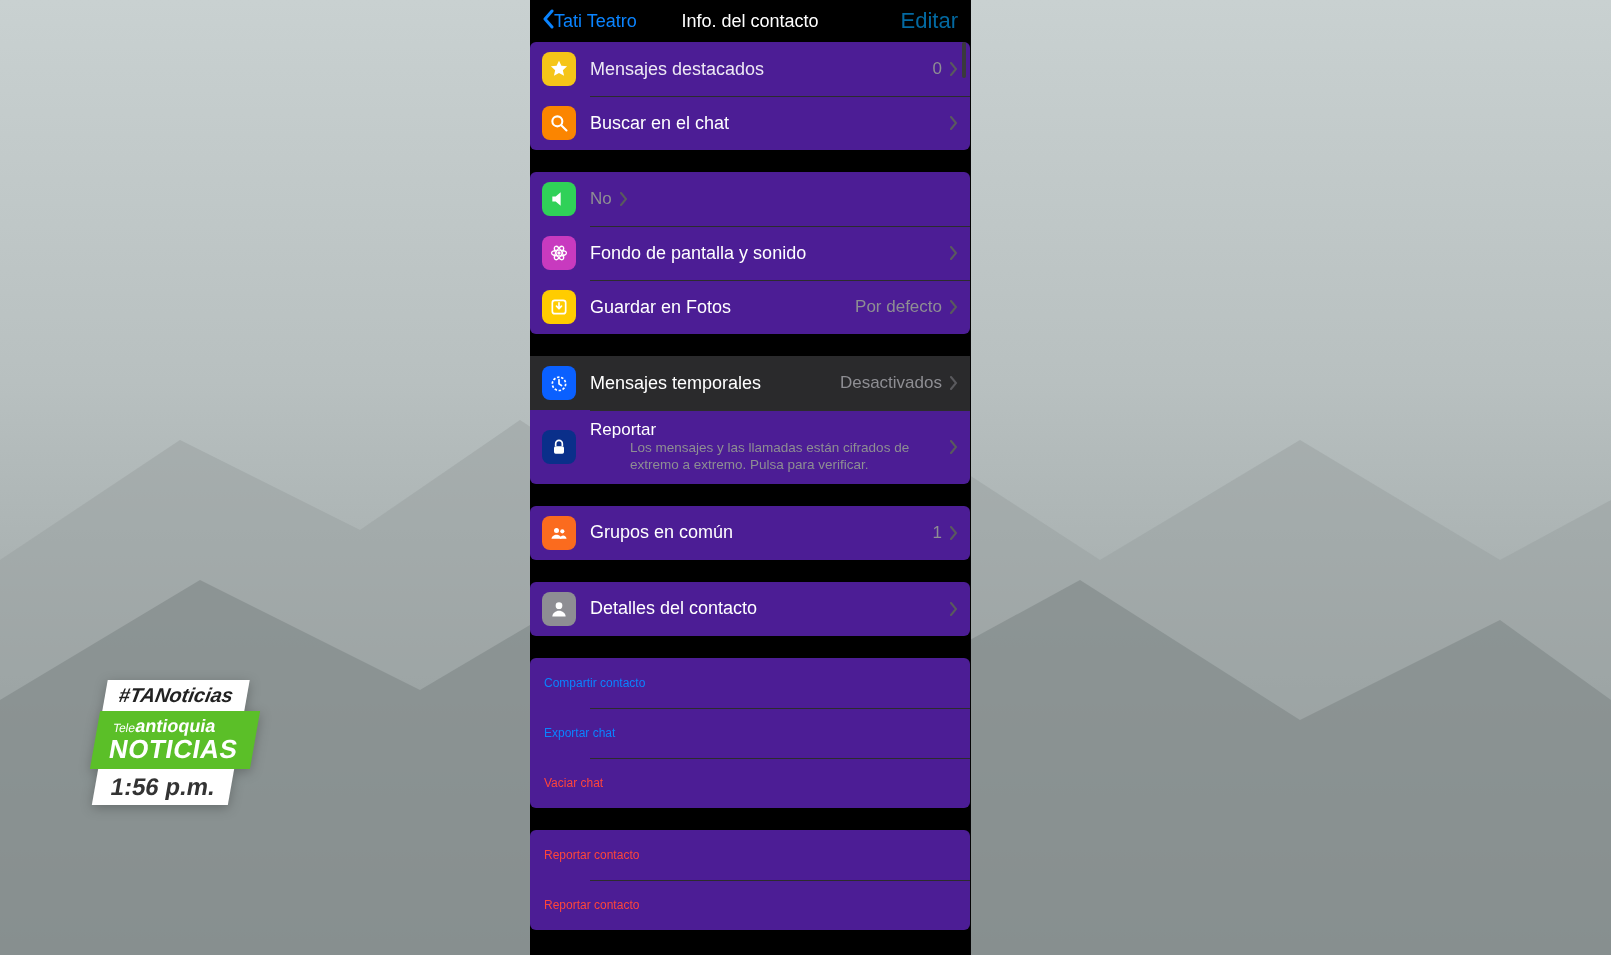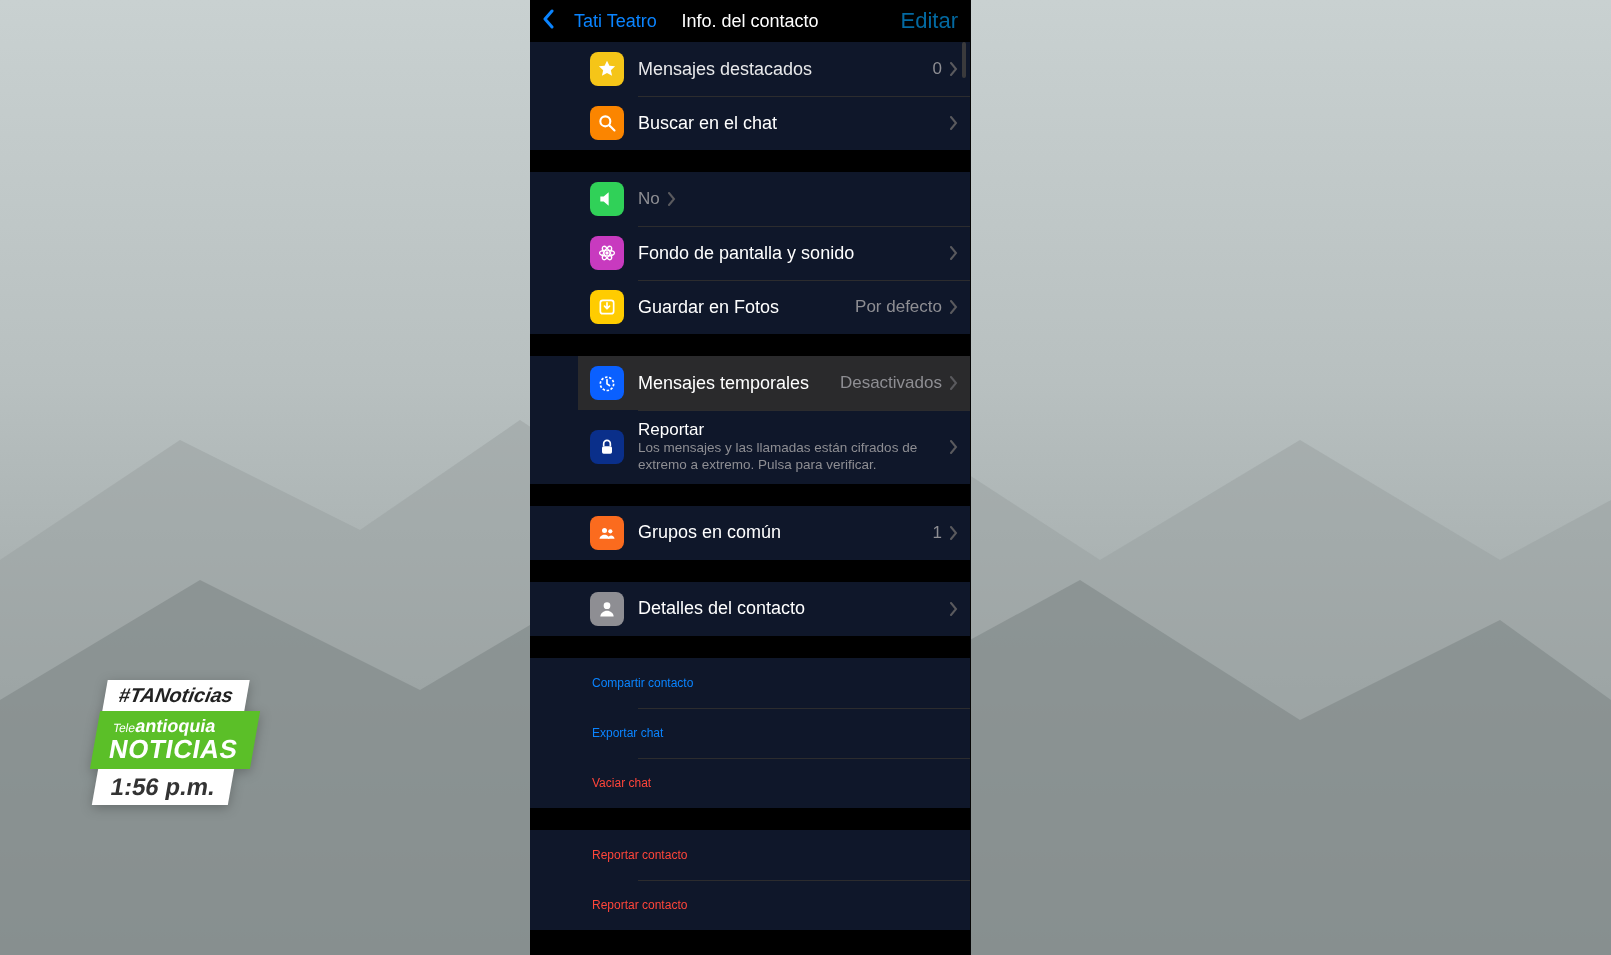--- a/index.html
+++ b/index.html
@@ -90,39 +90,38 @@
     padding: 8px 12px 14px;
     color: #fff;
     font-size: 18px;
     position: relative;
   }
   .nav-back {
     display: flex;
     align-items: center;
     color: #0a84ff;
     font-size: 18px;
-    gap: 20px;
+    gap: 0;
   }
   .nav-back svg { width: 12px; height: 20px; }
   .nav-title {
     position: absolute;
     left: 50%;
     transform: translateX(-50%);
     color: #fff;
     font-weight: 400;
     font-size: 18px;
   }
   .nav-edit { color: #0369a1; font-size: 22px; }
 
   
   .group {
-    background: #0f172a;
+    background: #4c1d95;
     margin: 0 0 22px 0;
-    border-radius: 0;
-    padding-left: 48px;
+    border-radius: 6px;
   }
   .row {
     display: flex;
     align-items: center;
     padding: 10px 12px;
     min-height: 50px;
     position: relative;
   }
   .row + .row::before {
     content: "";
@@ -147,20 +146,21 @@
   .row .icon svg { width: 20px; height: 20px; }
   .label {
     color: #fff;
     font-size: 18px;
     flex: 1;
   }
   .sub-label {
     color: #8e8e93;
     font-size: 13.5px;
     line-height: 1.25;
+    margin-left: 40px;
   }
   .label-block { display: flex; flex-direction: column; flex: 1; }
   .value {
     color: #8e8e93;
     font-size: 17px;
     margin-right: 8px;
   }
   .chevron {
     color: #5a5a5e;
     flex-shrink: 0;

